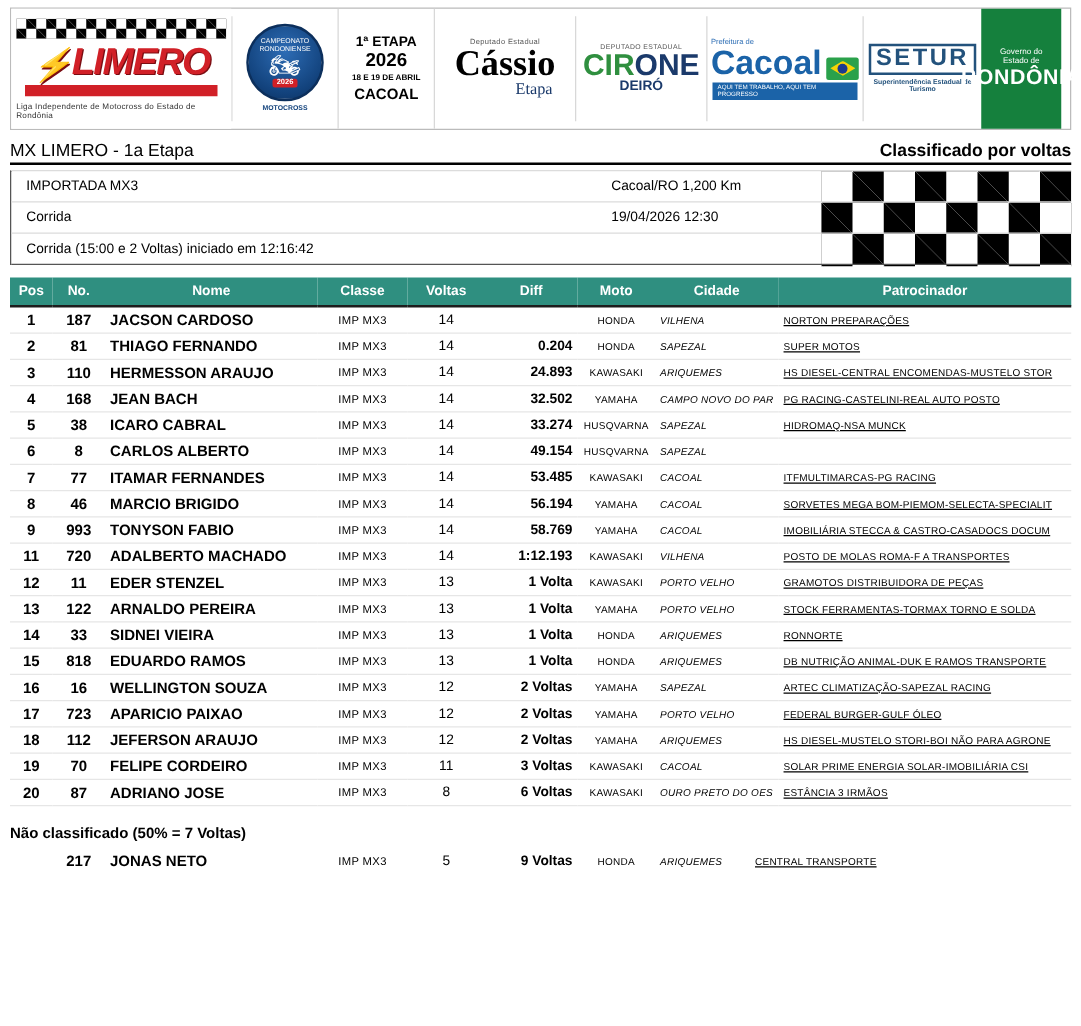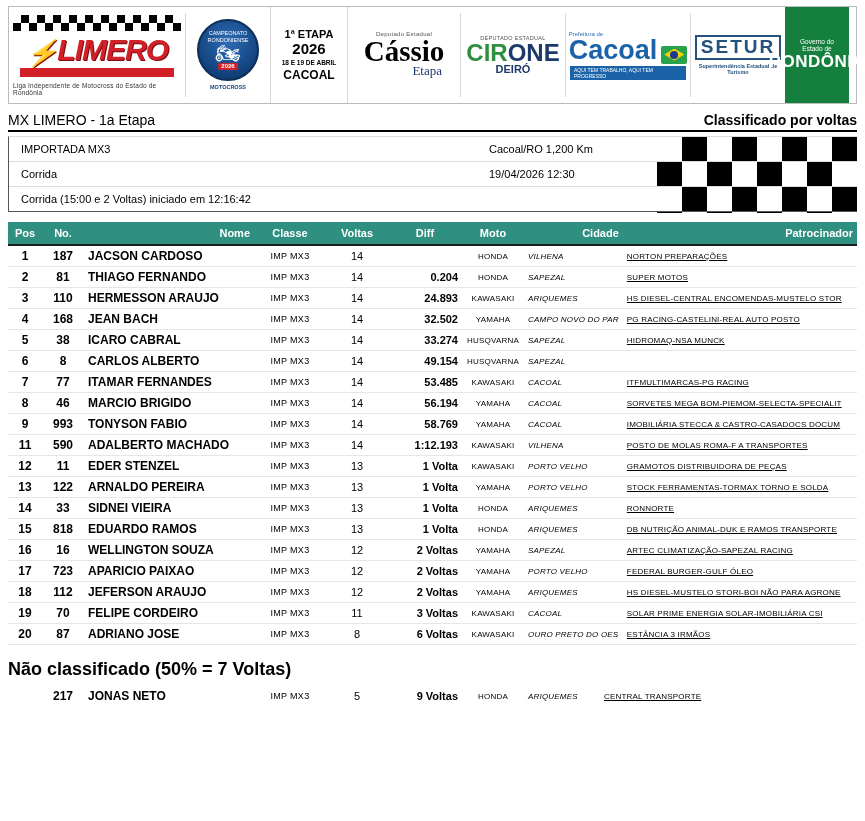--- a/index.html
+++ b/index.html
@@ -188,21 +188,21 @@
   }
 
   
   .table-wrap { margin: 10px 8px 0 8px; }
   table { width: 100%; border-collapse: collapse; }
   thead th {
     background: #2f8f80;
     color: #ffffff;
     font-size: 11px;
     font-weight: bold;
-    text-align: right;
+    text-align: center;
     padding: 5px 4px;
     white-space: nowrap;
   }
   thead th.c { text-align: center; }
   tbody td {
     font-size: 12px;
     padding: 3px 4px;
     border-bottom: 1px solid #e6e6e6;
     white-space: nowrap;
   }
@@ -213,21 +213,21 @@
   td.voltas { width: 62px; text-align: center; font-size: 11px; }
   td.diff { width: 74px; text-align: right; font-weight: bold; font-size: 11px; }
   td.moto { width: 62px; text-align: center; font-size: 8px; letter-spacing: .2px; }
   td.cidade { width: 76px; font-size: 8px; letter-spacing: .2px; font-style: italic; }
   td.patro { font-size: 8px; letter-spacing: .2px; overflow: hidden; text-decoration: underline; }
 
   thead tr { border-bottom: 2px solid #1d1d1d; }
 
   .notclass {
     margin: 14px 8px 0 8px;
-    font-size: 18px;
+    font-size: 12px;
     font-weight: bold;
   }
   .nc-table { margin: 6px 8px 0 8px; }
   .nc-table table tbody td { border-bottom: none; }
 </style>
 </head>
 <body>
 
 <div class="banner">
 
@@ -429,21 +429,21 @@
           <td class="name">TONYSON FABIO</td>
           <td class="classe">IMP MX3</td>
           <td class="voltas">14</td>
           <td class="diff">58.769</td>
           <td class="moto">YAMAHA</td>
           <td class="cidade">CACOAL</td>
           <td class="patro">IMOBILIÁRIA STECCA &amp; CASTRO-CASADOCS DOCUM</td>
         </tr>
         <tr>
           <td class="pos">11</td>
-          <td class="num">590</td>
+          <td class="num">720</td>
           <td class="name">ADALBERTO MACHADO</td>
           <td class="classe">IMP MX3</td>
           <td class="voltas">14</td>
           <td class="diff">1:12.193</td>
           <td class="moto">KAWASAKI</td>
           <td class="cidade">VILHENA</td>
           <td class="patro">POSTO DE MOLAS ROMA-F A TRANSPORTES</td>
         </tr>
         <tr>
           <td class="pos">12</td>

